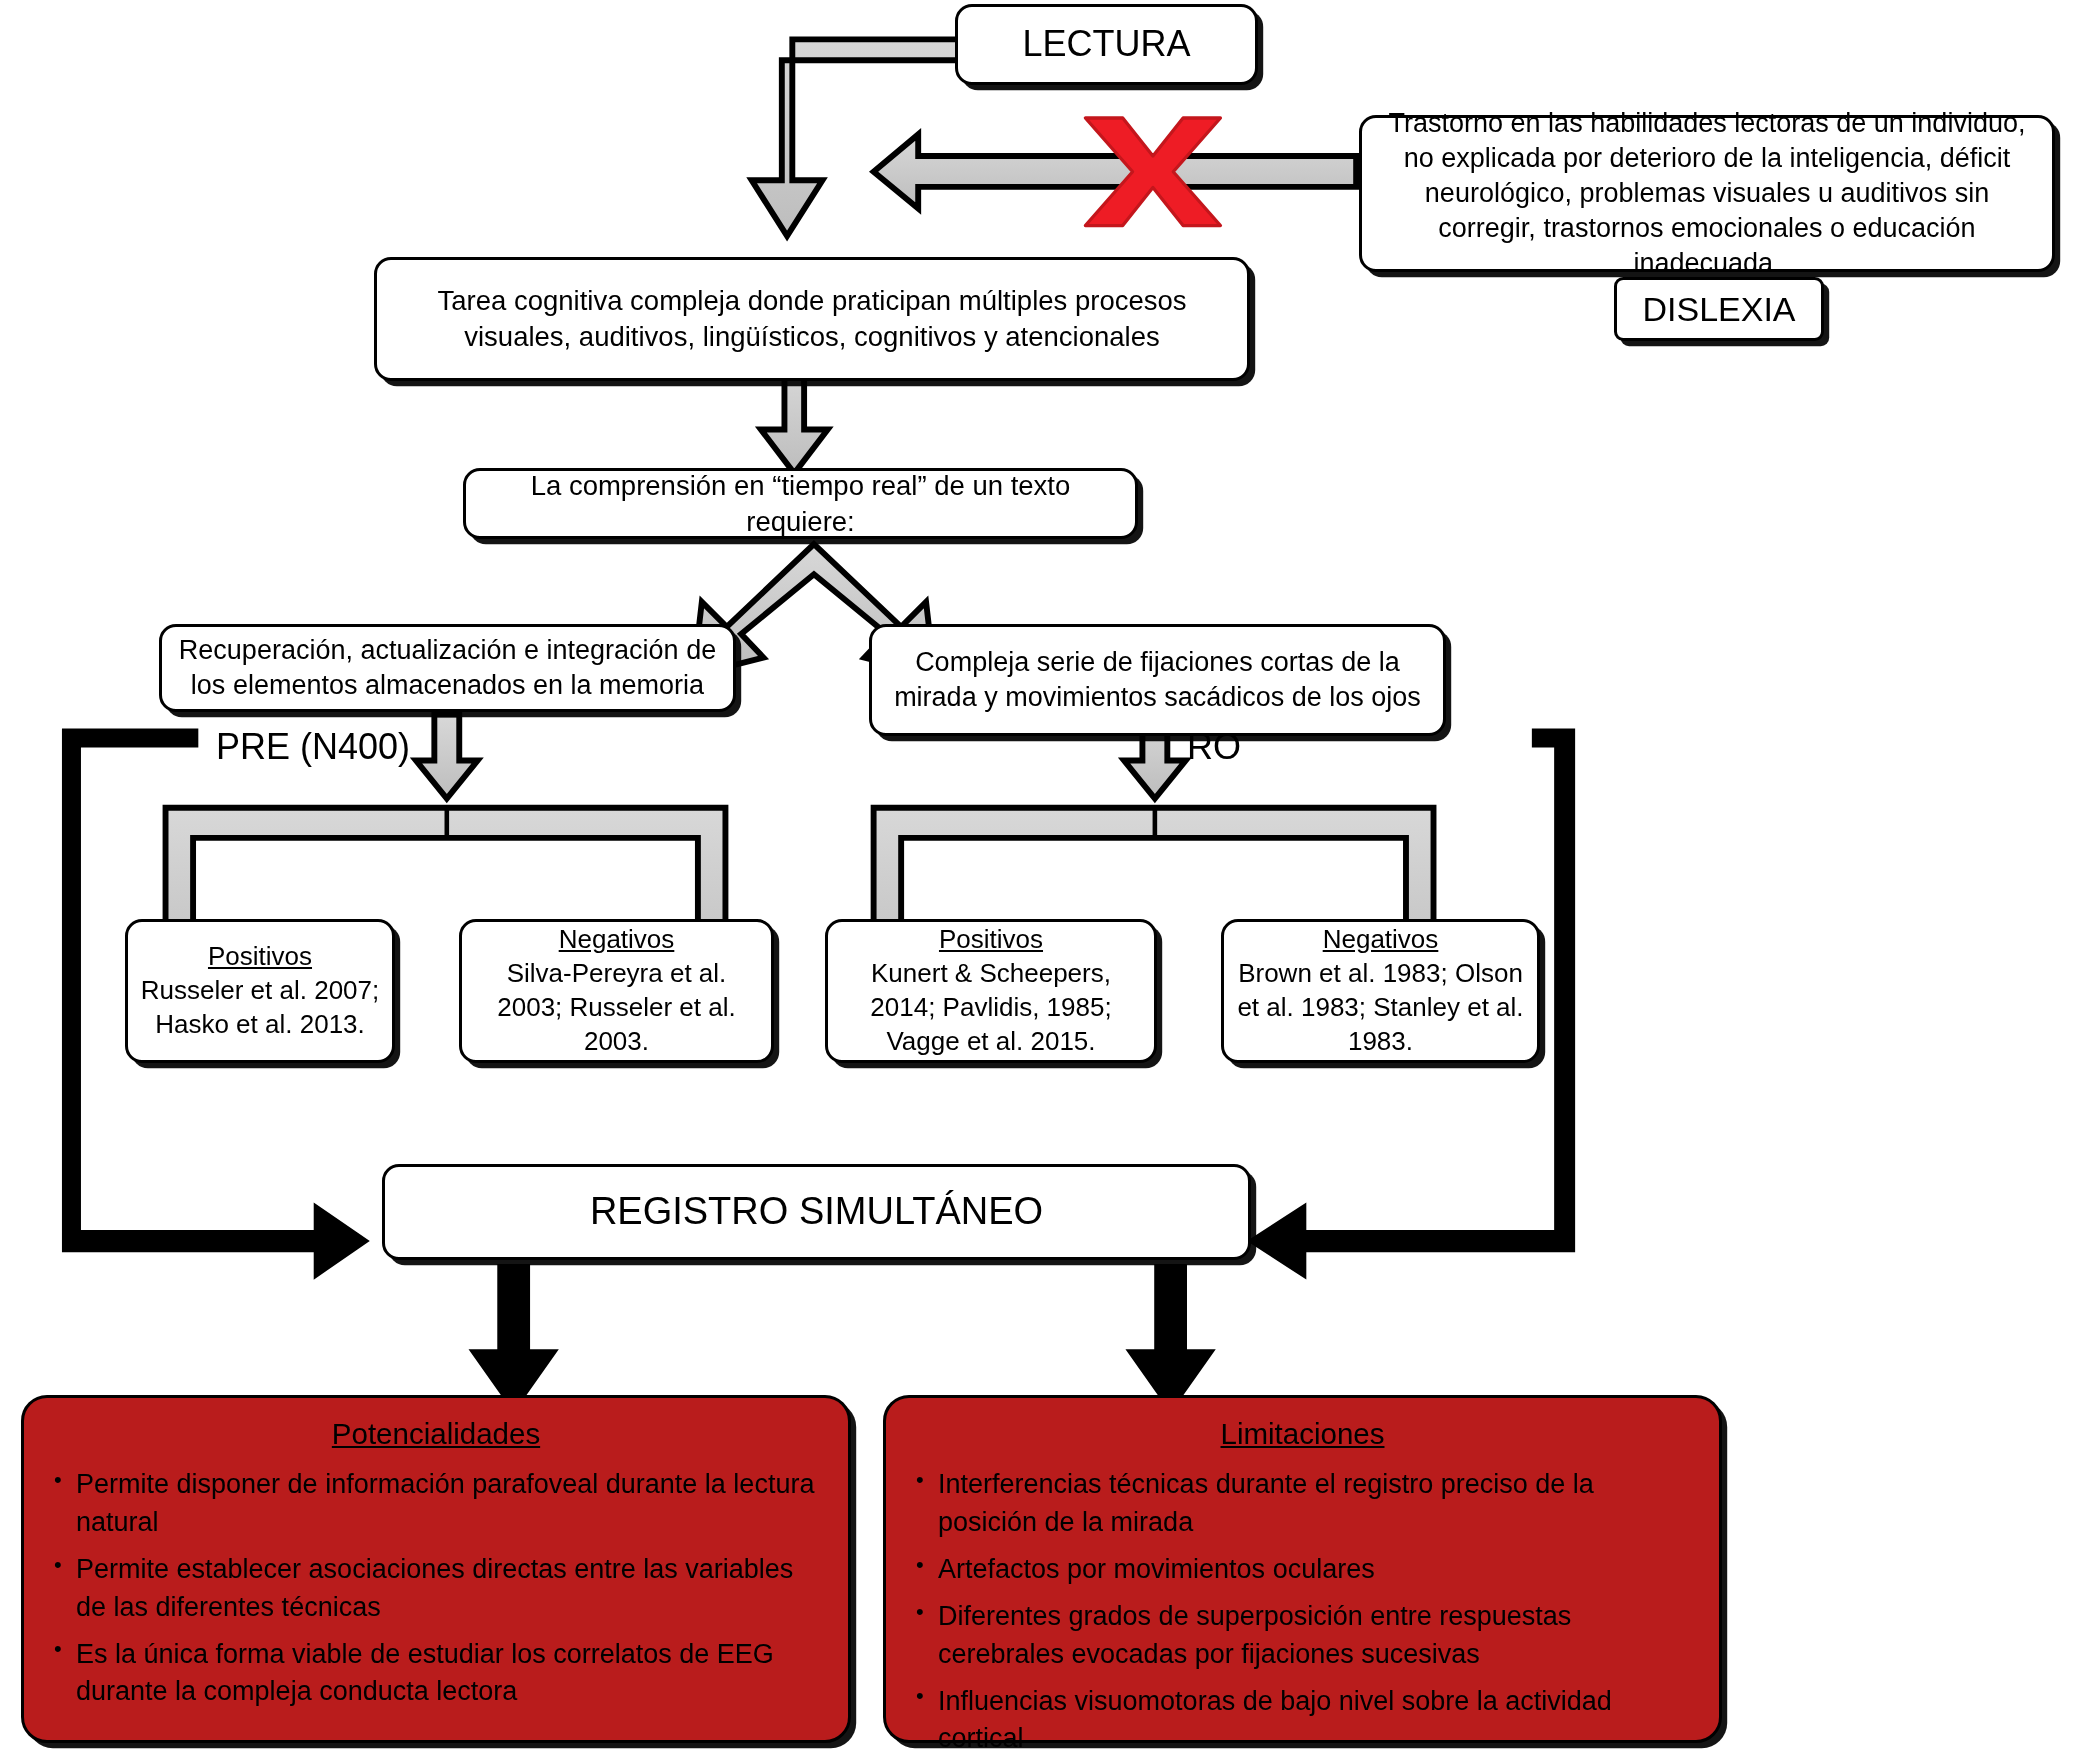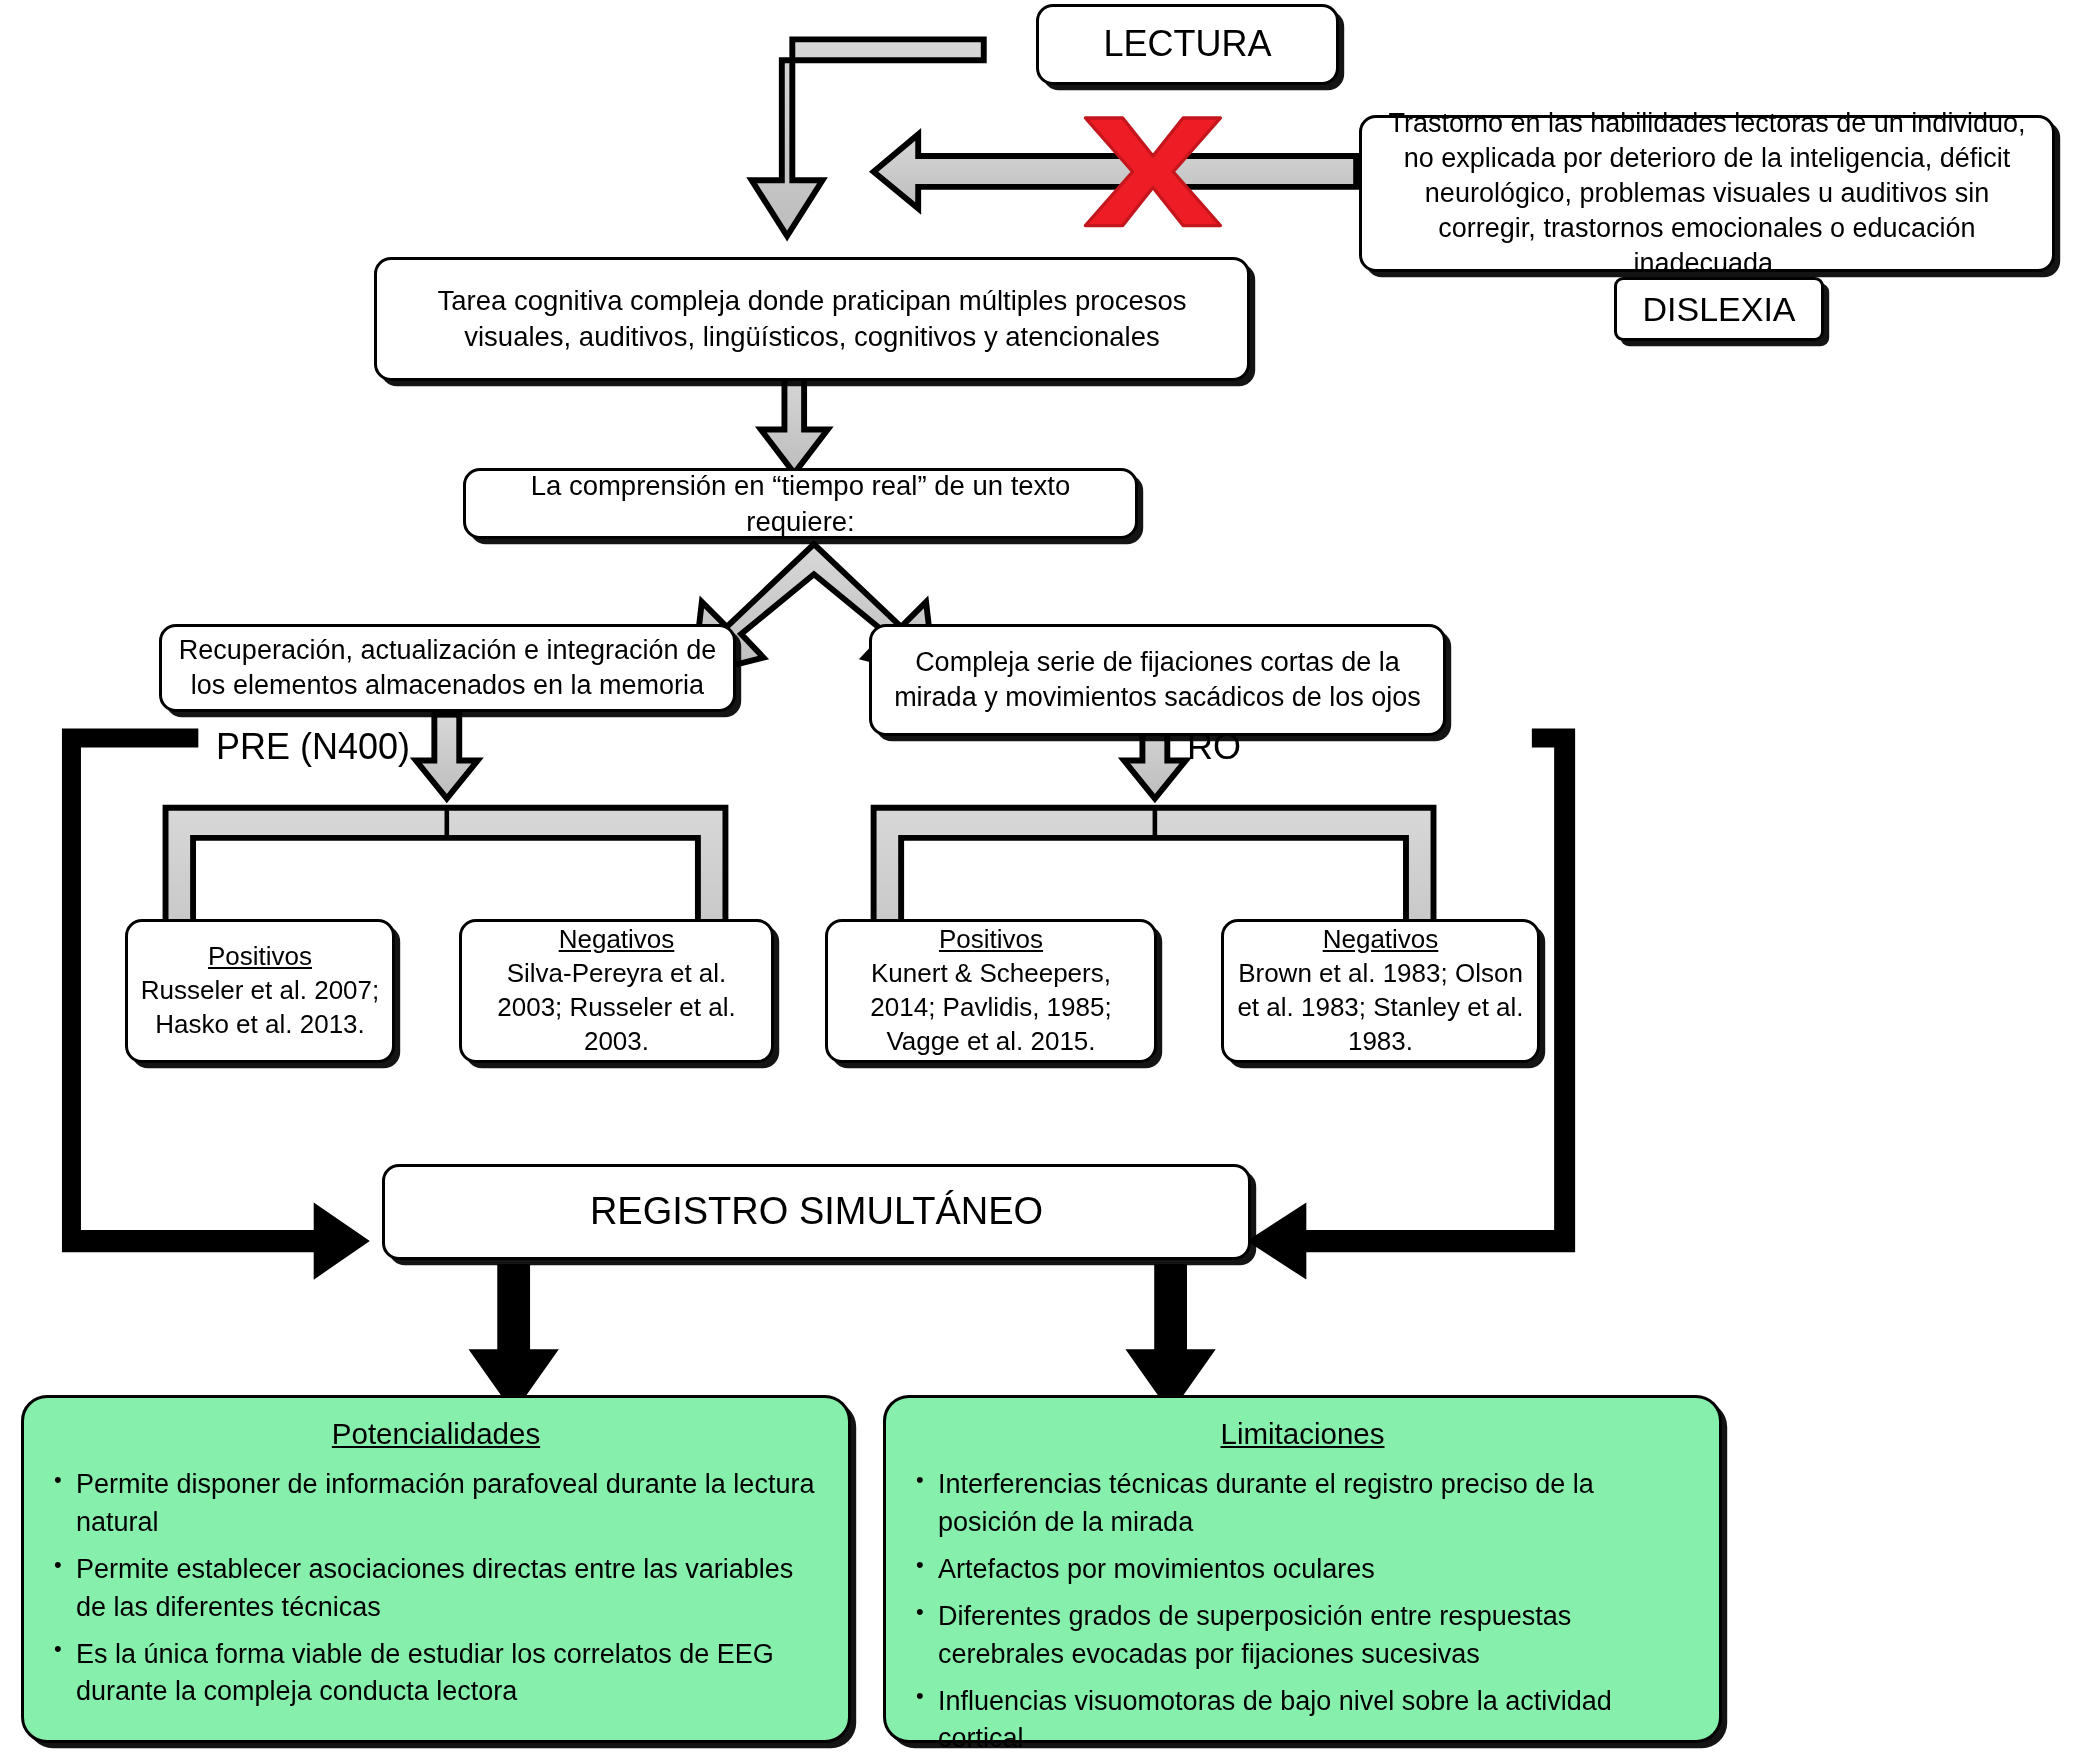--- a/index.html
+++ b/index.html
@@ -22,21 +22,21 @@
     box-shadow:5.9px 5.9px 0 -0.7px rgba(0,0,0,0.92);
     z-index:5;
   }
   .node .txt{padding:0 10.5px;display:block;width:100%;}
   .node.sq{border-radius:9.2px;}
 
   
   .listbox{
     position:absolute;
     box-sizing:border-box;
-    background:#86efac;
+    background:#b91c1c;
     border:3.9px solid #000;
     border-radius:26px;
     box-shadow:5.9px 5.9px 0 -0.7px rgba(0,0,0,0.92);
     z-index:5;
     padding:14.4px 22px 14.4px 22px;
     color:#000;
   }
   .listbox .hd{
     text-align:center;
     font-size:29.5px;
@@ -105,21 +105,21 @@
 
     <path d="M 760,1930 L 806,1930 L 806,2060 L 848,2060 L 783,2152 L 718,2060 L 760,2060 Z" fill="#000" stroke="#000" stroke-width="4" stroke-linejoin="miter"></path>
     <path d="M 1762,1930 L 1808,1930 L 1808,2060 L 1850,2060 L 1785,2152 L 1720,2060 L 1762,2060 Z" fill="#000" stroke="#000" stroke-width="4" stroke-linejoin="miter"></path>
 
     <g>
       <path d="M 1655,180 L 1712,180 L 1758,238 L 1804,180 L 1861,180 L 1789,262 L 1861,344
                L 1804,344 L 1758,286 L 1712,344 L 1655,344 L 1727,262 Z" fill="#ee1c25" stroke="#c4161c" stroke-width="5" stroke-linejoin="round"></path>
     </g>
   </svg>
 
-  <div class="node" style="left:1036px;top:3.9px;width:303px;height:81px;font-size:36px;">
+  <div class="node" style="left:955px;top:3.9px;width:303px;height:81px;font-size:36px;">
     <span class="txt">LECTURA</span>
   </div>
 
   <div class="node" style="left:1359px;top:115px;width:696px;height:157px;font-size:27px;">
     <span class="txt">Trastorno en las habilidades lectoras de un individuo, no explicada por deterioro de la inteligencia, déficit neurológico, problemas visuales u auditivos sin corregir, trastornos emocionales o educación inadecuada.</span>
   </div>
 
   <div class="node sq" style="left:1614px;top:277px;width:210px;height:64px;font-size:34px;">
     <span class="txt">DISLEXIA</span>
   </div>

